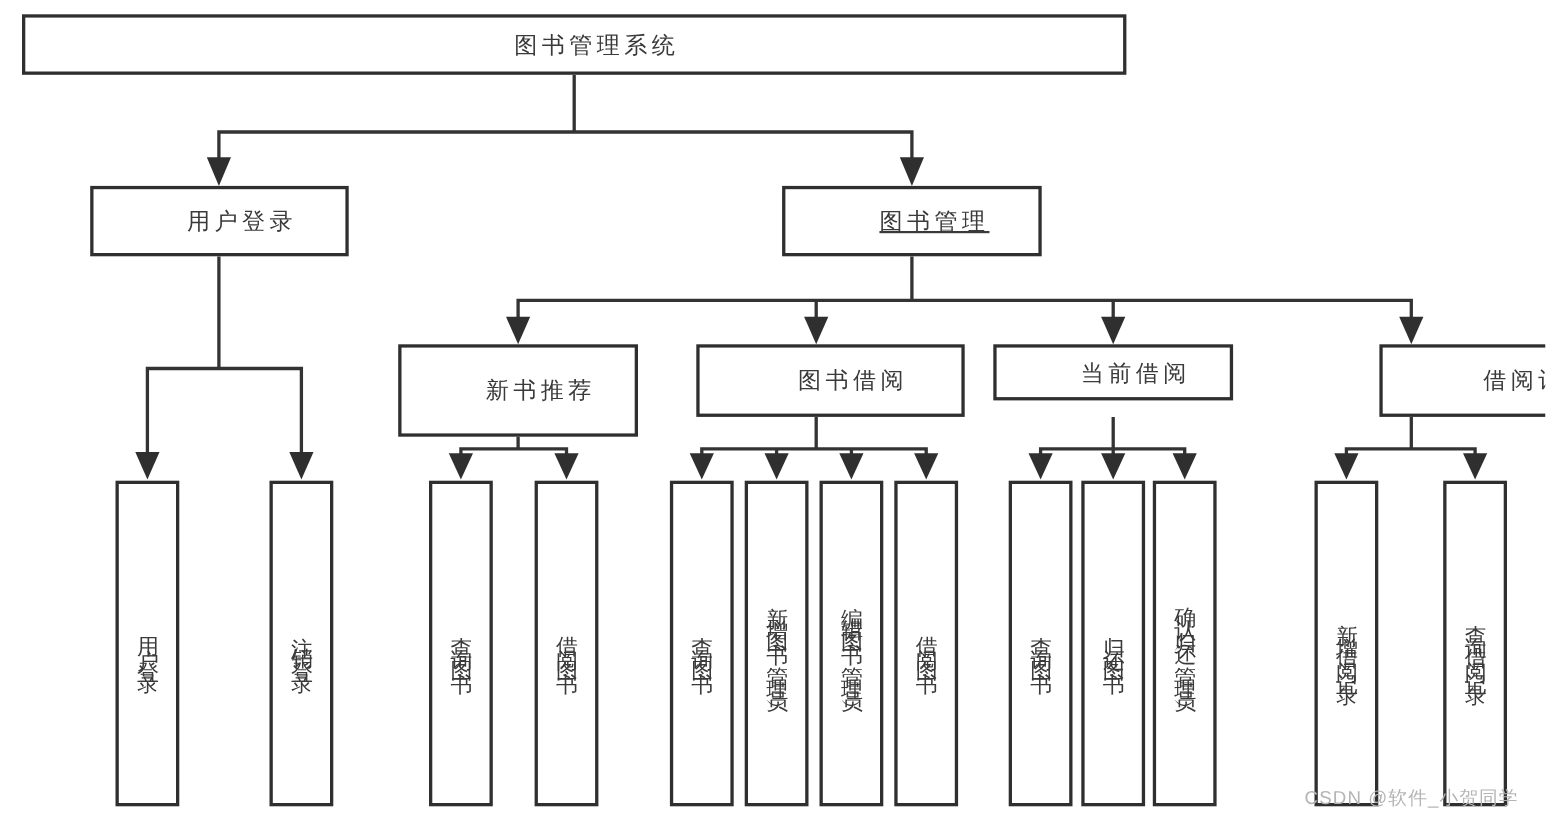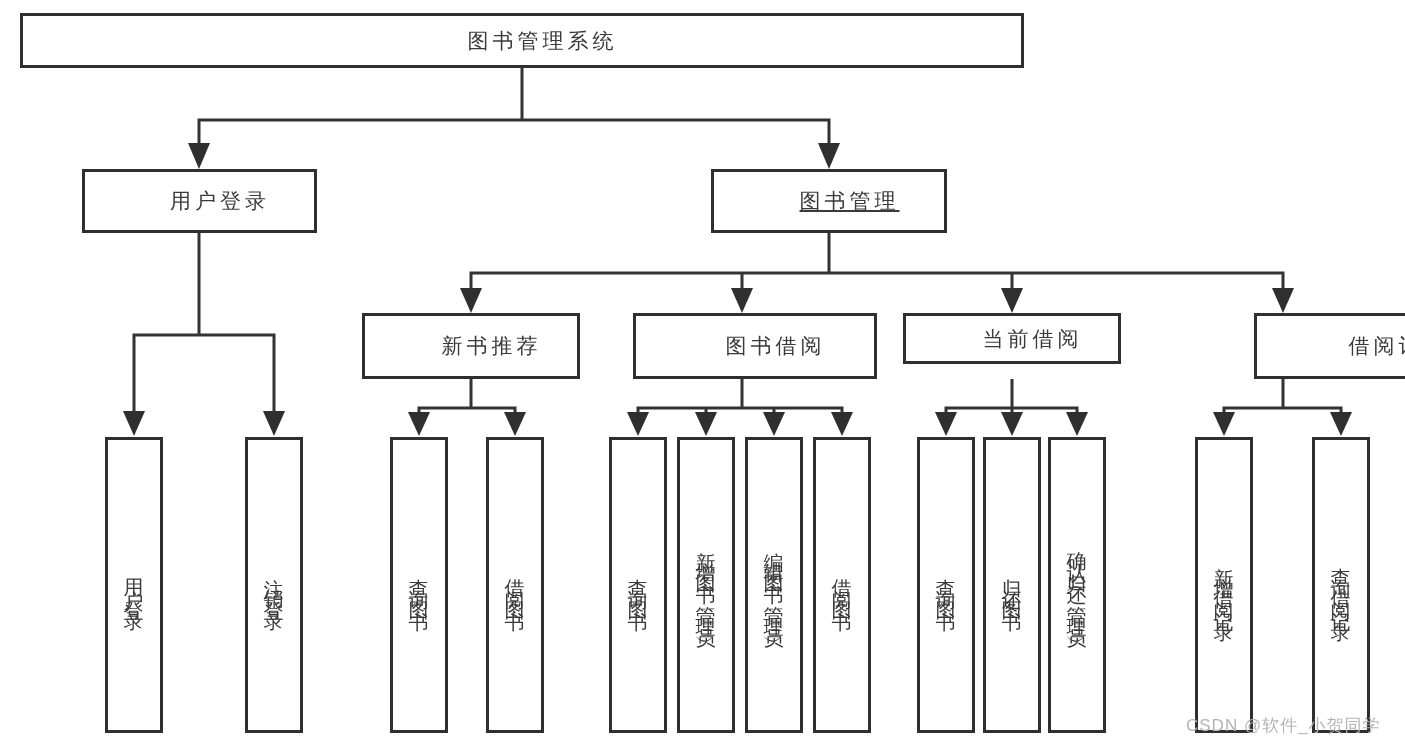--- a/index.html
+++ b/index.html
@@ -70,21 +70,21 @@
     <span class="lbl">图书管理系统</span>
   </div>
 
   <div class="hbox" style="left:82px; top:169px; width:235px; height:64px;">
     <span class="lbl">用户登录</span>
   </div>
   <div class="hbox" style="left:711px; top:169px; width:236px; height:64px;text-decoration:underline;">
     <span class="lbl">图书管理</span>
   </div>
 
-  <div class="hbox" style="left:362px; top:313px; width:218px; height:66px;">
+  <div class="hbox" style="left:362px; top:313px; width:218px; height:84px;">
     <span class="lbl">新书推荐</span>
   </div>
   <div class="hbox" style="left:633px; top:313px; width:244px; height:66px;">
     <span class="lbl">图书借阅</span>
   </div>
   <div class="hbox" style="left:903px; top:313px; width:218px; height:51px;">
     <span class="lbl">当前借阅</span>
   </div>
   <div class="hbox" style="left:1206px; top:313px; width:248px; height:66px;margin-left:48px;">
     <span class="lbl">借阅记录</span>

